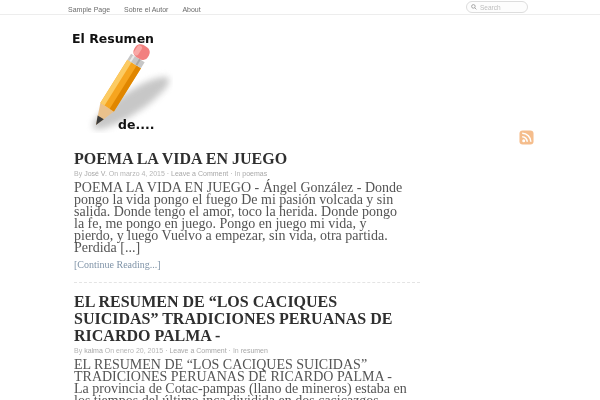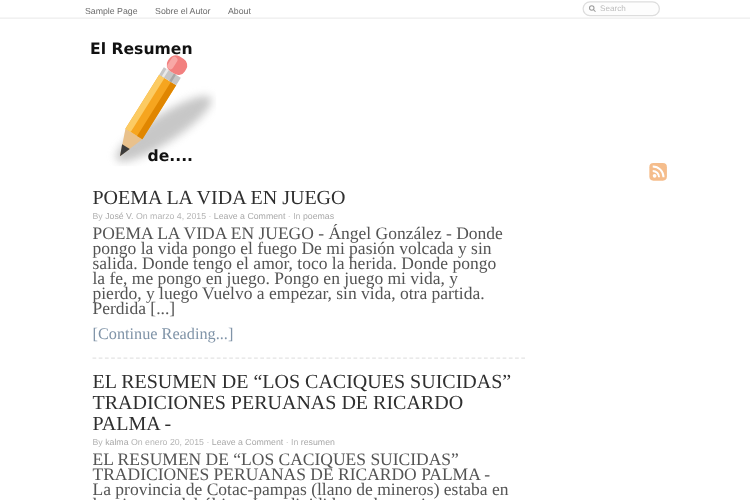--- a/index.html
+++ b/index.html
@@ -28,29 +28,29 @@
   .logo { display:block; margin:12px 0 0 6px; width:105px; height:106px;
           cursor:pointer; }
 
   .rss-btn { position:absolute; top:103px; right:4px; width:15px; height:15px;
              cursor:pointer; }
 
   
   .main { width:346px; margin-left:12px; }
   .post { padding-bottom:10px; border-bottom:1px dashed #e4e4e4; margin-bottom:10px; }
   .post-first { margin-top:17px; }
-  .post h2 { font-family:"Liberation Serif", serif; font-weight:normal;
+  .post h2 { font-family:"Liberation Serif", serif; font-weight:bold;
              font-size:16px; line-height:17px; color:#2f2f2f; width:340px; }
   .post h2 a { color:#2f2f2f; text-decoration:none; cursor:pointer; }
   .meta { margin-top:3px; font-size:7px; color:#b5b5b5; }
   .meta a { color:#a8a8a8; text-decoration:none; cursor:pointer; }
   .excerpt { margin-top:5px; width:334px; font-family:"Liberation Serif", serif;
              font-size:14px; line-height:12px; color:#545454; }
   .continue { display:inline-block; margin-top:5px; font-family:"Liberation Serif", serif;
-              font-size:13px; color:#8094a8; text-decoration:none; cursor:pointer; }
+              font-size:10px; color:#8094a8; text-decoration:none; cursor:pointer; }
 
   
   .logo text { font-family:"DejaVu Sans", sans-serif; font-weight:bold; }
 </style>
 </head>
 <body>
 
 <div class="topbar">
   <div class="topbar-inner">
     <ul class="nav">

